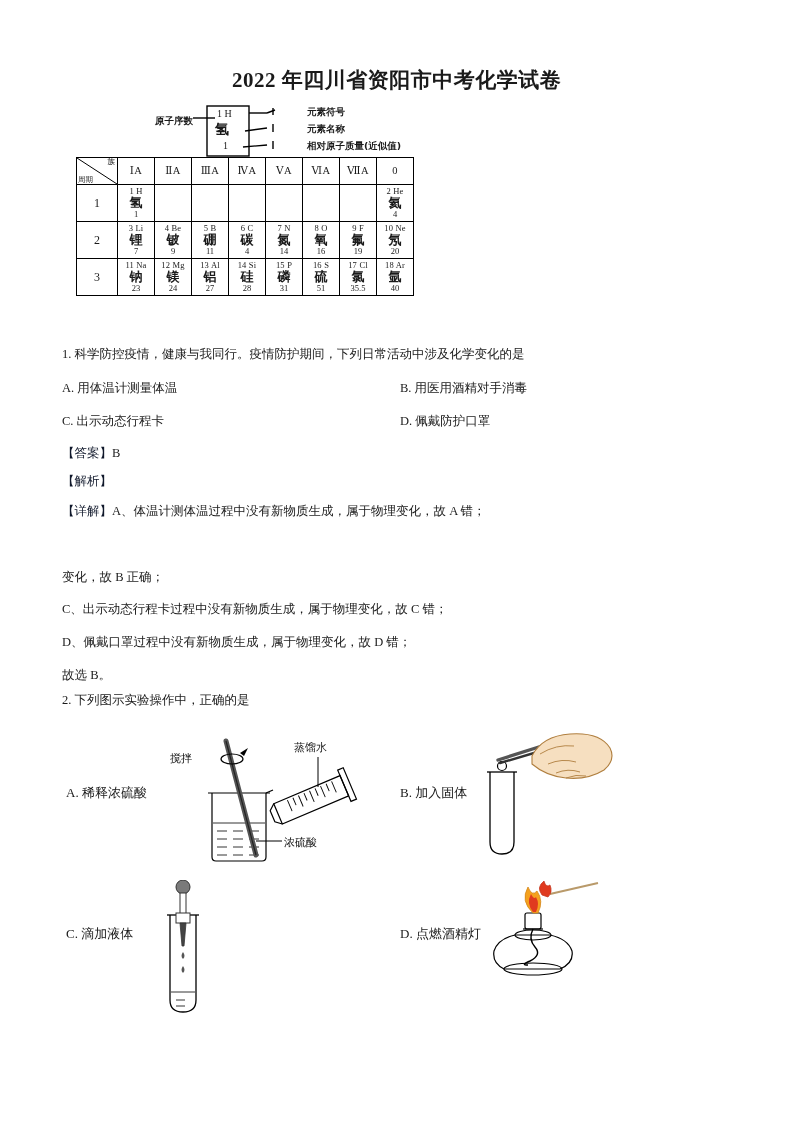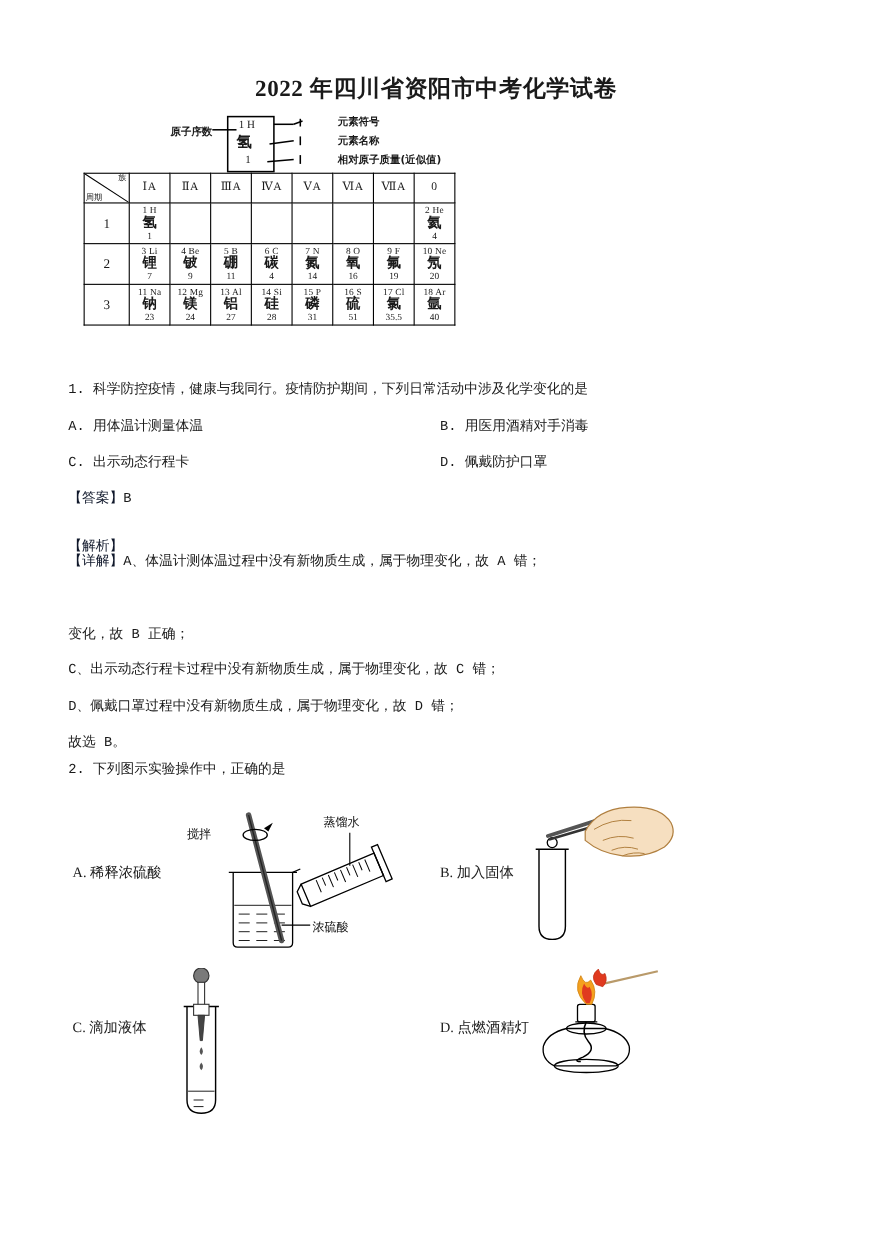--- a/index.html
+++ b/index.html
@@ -125,21 +125,20 @@
     font-weight: bold;
     letter-spacing: 0.2px;
     white-space: nowrap;
   }
   .para {
     position: absolute;
     left: 62px;
     font-size: 12.5px;
     line-height: 1.3;
     white-space: nowrap;
-    font-family: Liberation Mono, monospace;
   }
   .blue { color: #0f172a; }
   .opt-col-a { left: 62px; }
   .opt-col-b { left: 400px; }
 
   
   .figrow { position: absolute; }
   .fig-label {
     position: absolute;
     font-size: 13px;
@@ -334,21 +333,21 @@
   <div class="para" style="top:346px;">1. 科学防控疫情，健康与我同行。疫情防护期间，下列日常活动中涉及化学变化的是</div>
 
   <div class="para opt-col-a" style="top:380px;">A. 用体温计测量体温</div>
   <div class="para opt-col-b" style="top:380px;">B. 用医用酒精对手消毒</div>
   <div class="para opt-col-a" style="top:413px;">C. 出示动态行程卡</div>
   <div class="para opt-col-b" style="top:413px;">D. 佩戴防护口罩</div>
 
   <div class="para" style="top:445px;">
     <span class="blue">【答案】</span><span>B</span>
   </div>
-  <div class="para blue" style="top:473px;margin-top:16px;">【解析】</div>
+  <div class="para blue" style="top:473px;">【解析】</div>
 
   <div class="para" style="top:503px;">
     <span class="blue">【详解】</span><span>A、体温计测体温过程中没有新物质生成，属于物理变化，故 A 错；</span>
   </div>
   <div class="para" style="top:569px;">变化，故 B 正确；</div>
   <div class="para" style="top:634px;">D、佩戴口罩过程中没有新物质生成，属于物理变化，故 D 错；</div>
   <div class="para" style="top:601px;">C、出示动态行程卡过程中没有新物质生成，属于物理变化，故 C 错；</div>
   <div class="para" style="top:667px;">故选 B。</div>
 
   <div class="para" style="top:692px;">2. 下列图示实验操作中，正确的是</div>

